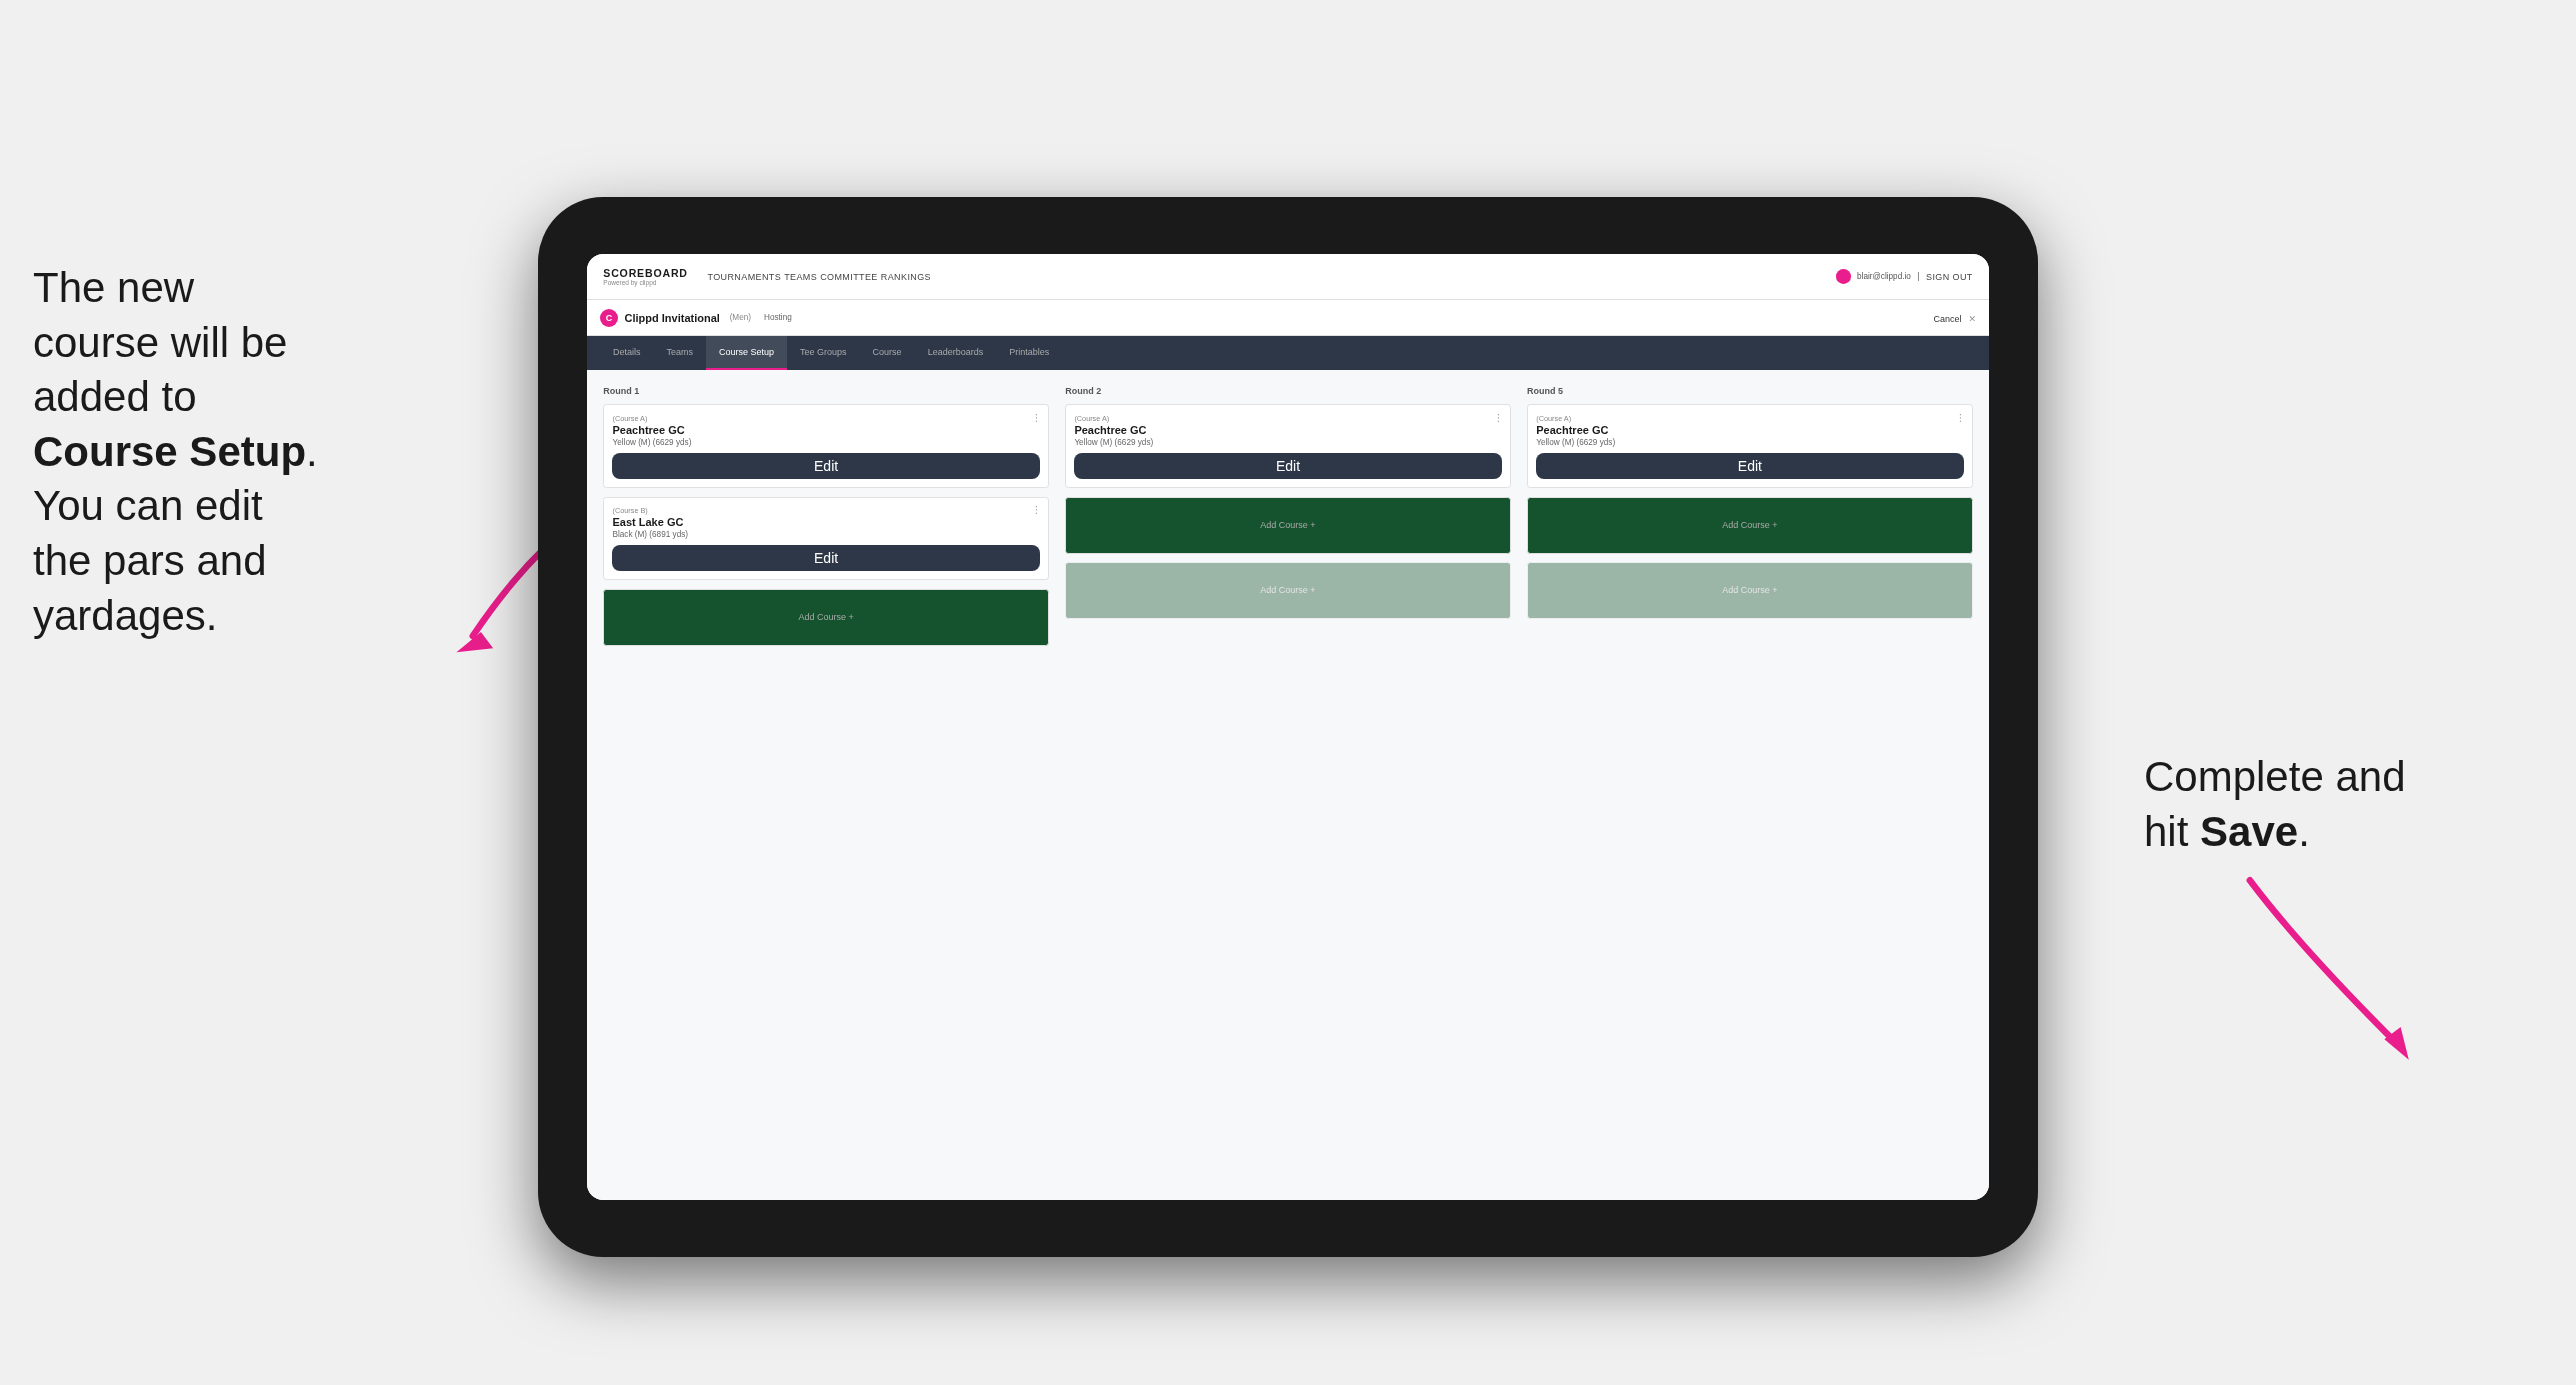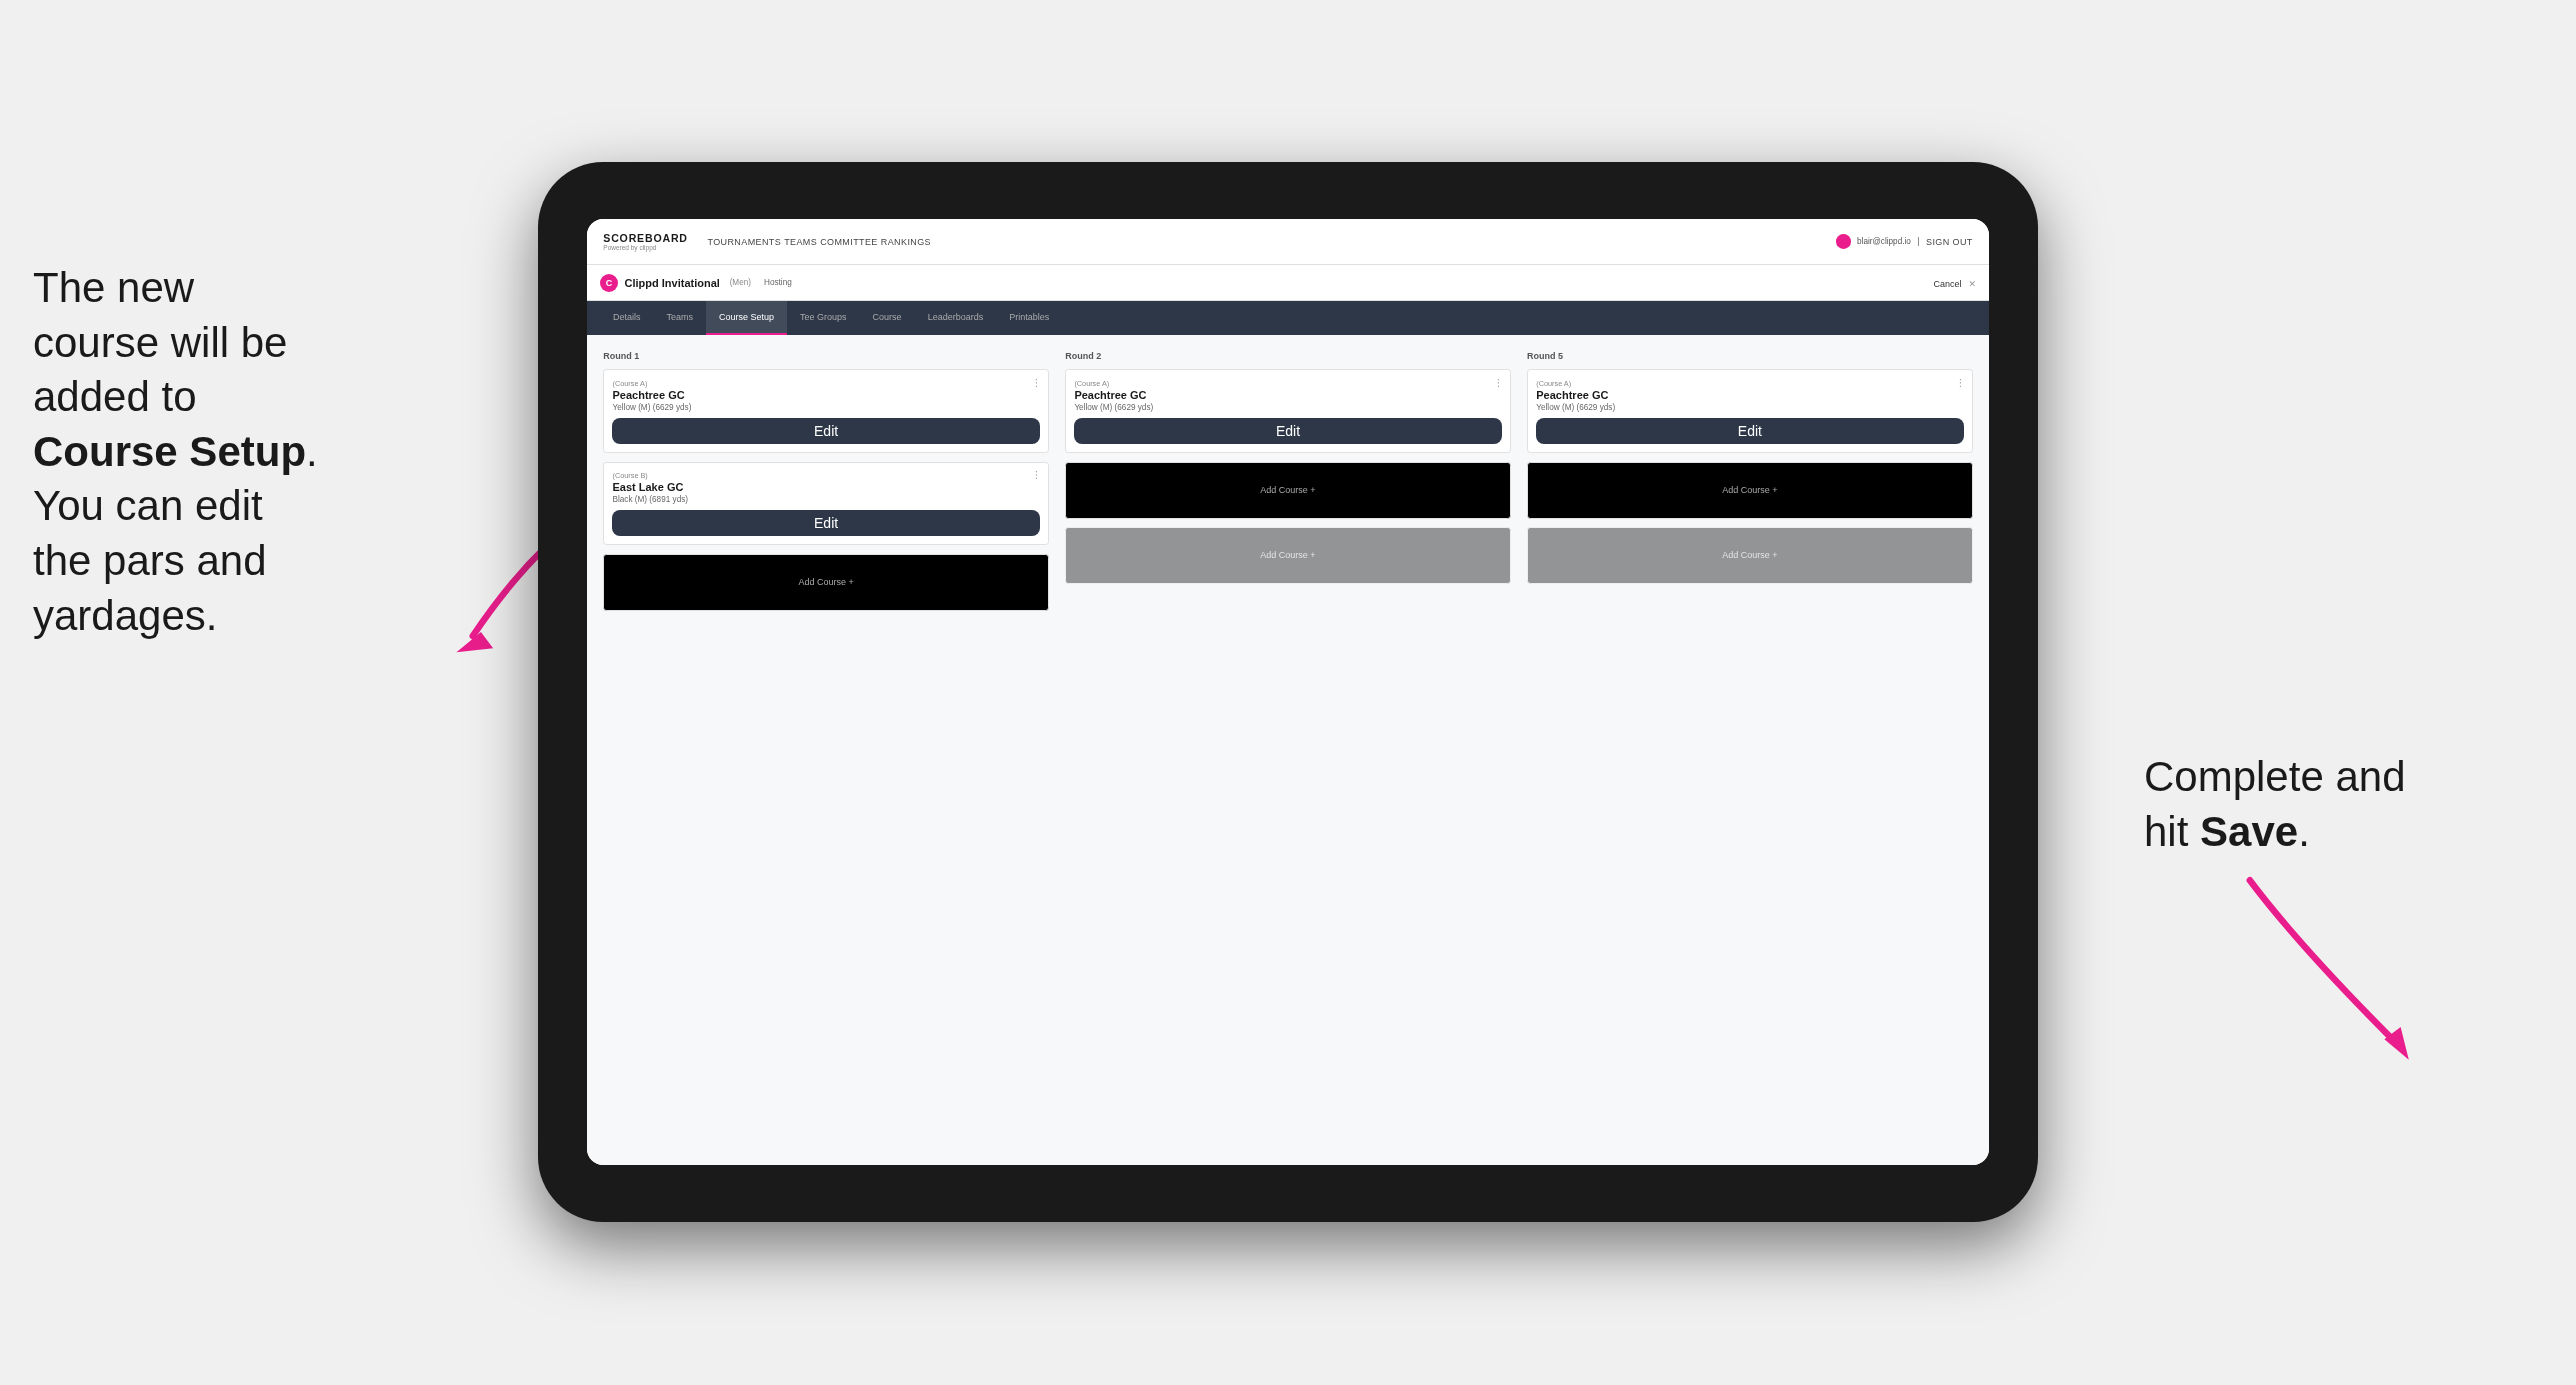--- a/index.html
+++ b/index.html
@@ -52,21 +52,21 @@
       right: 155px;
       top: 897px;
       width: 245px;
       height: 212px;
     }
 
     
     .tablet {
       position: absolute;
       left: 538px;
-      top: 162px;
+      top: 197px;
       width: 1500px;
       height: 1060px;
       background: #1a1a1a;
       border-radius: 65px;
       box-shadow: 0 24.5px 65px rgba(0,0,0,0.5);
       display: flex;
       align-items: center;
       justify-content: center;
     }
 
@@ -268,21 +268,21 @@
       position: absolute;
       top: 6.5px;
       right: 6.5px;
       font-size: 9.8px;
       color: #999;
       cursor: pointer;
     }
 
     
     .add-course-card {
-      background: #000000;
+      background: #14532d;
       border: 0.8px solid #e0e0e0;
       border-radius: 3.3px;
       padding: 8.2px;
       margin-bottom: 8.2px;
       min-height: 57px;
       display: flex;
       align-items: center;
       justify-content: center;
       cursor: pointer;
     }

